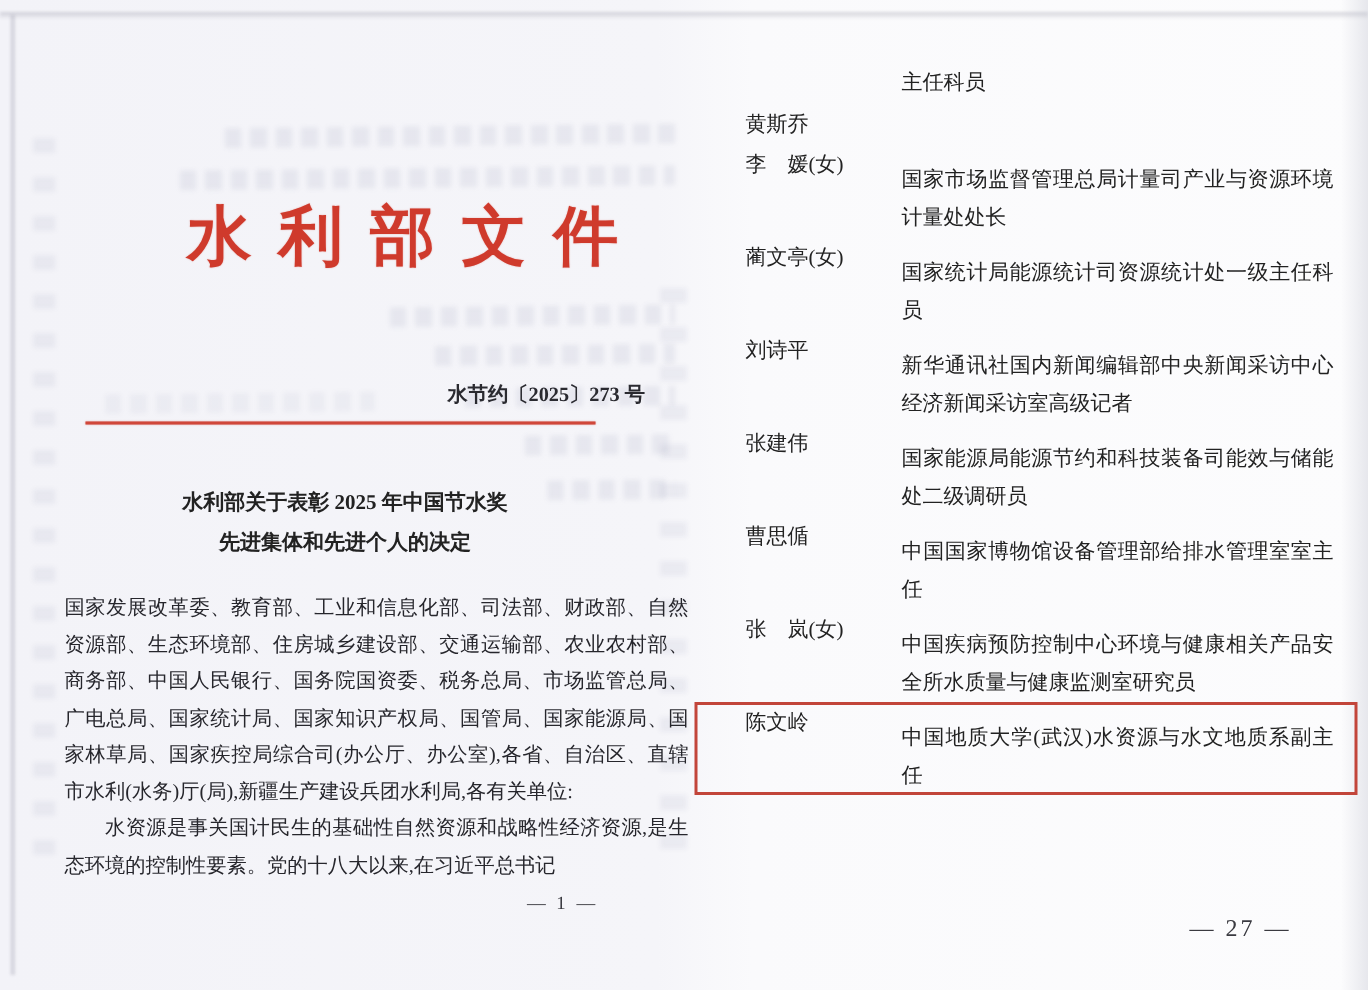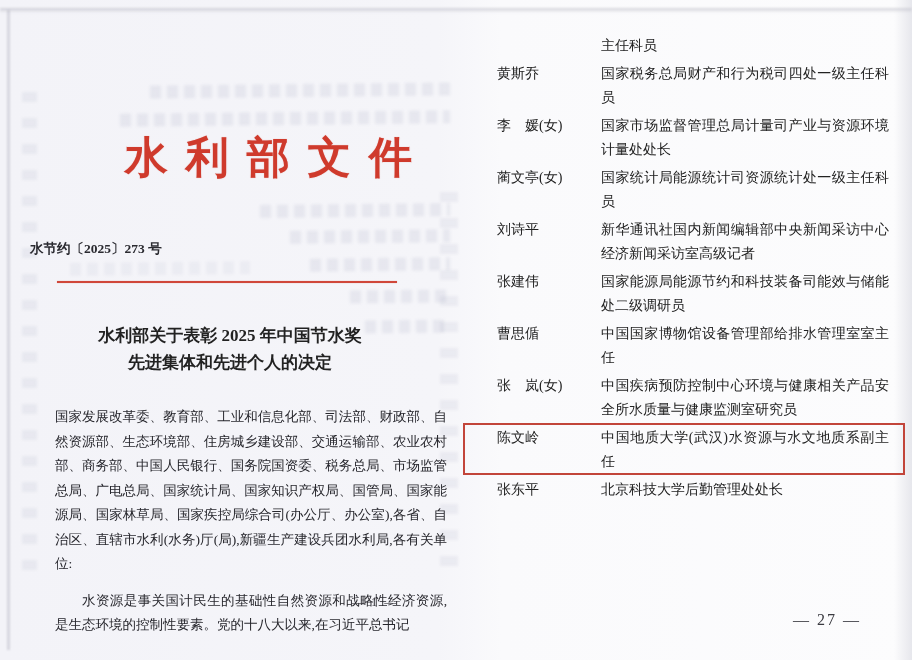--- a/index.html
+++ b/index.html
@@ -37,51 +37,51 @@
     position:absolute;opacity:.45;filter:blur(1.6px);
     background:repeating-linear-gradient(180deg,rgba(100,106,145,.18) 0 10px,rgba(100,106,145,0) 10px 26px);
   }
   .agency-header{
     position:absolute;left:20px;top:117px;width:400px;
     text-align:right;font-size:43px;font-weight:bold;
     letter-spacing:.42em;padding-left:.42em;box-sizing:border-box;
     color:#cf3a2c;text-shadow:0 0 1px rgba(207,58,44,.45);
   }
   .doc-number{
-    position:absolute;left:20px;top:228px;width:400px;text-align:left;
+    position:absolute;left:20px;top:242px;width:400px;text-align:right;
     font-size:13.5px;font-weight:bold;color:#2a2a30;
   }
   .red-rule{
     position:absolute;left:47px;top:269px;width:340px;height:2px;
     background:#d0473a;box-shadow:0 0 1px rgba(208,71,58,.6);
   }
   .doc-title{
     position:absolute;left:20px;top:310px;width:400px;text-align:center;
-    font-size:17px;font-weight:bold;color:#222;line-height:27px;
+    font-size:14px;font-weight:bold;color:#222;line-height:27px;
   }
   .doc-body{
     position:absolute;left:33px;top:381px;width:416px;
     font-size:13.5px;color:#26262c;line-height:24.5px;text-align:justify;
   }
-  .doc-body p{margin:12px;}
+  .doc-body p{margin:0;}
   .doc-body p.indent{text-indent:2em;}
   .page-num-left{
     position:absolute;left:300px;top:583px;width:130px;text-align:center;
     font-size:12.5px;color:#3a3a40;letter-spacing:2px;
   }
 
   
   .right-page{position:absolute;left:462px;top:0;width:450px;height:660px;}
   .entries{position:absolute;left:35px;top:34px;width:392px;}
   .entry{
     display:flex;align-items:flex-start;
     font-size:14px;line-height:24.5px;color:#222;margin-bottom:3px;
   }
   .entry .name{flex:0 0 104px;white-space:nowrap;}
-  .entry .pos{flex:1;text-align:justify;}
+  .entry .pos{flex:1;text-align:justify;margin-top:10px;}
   .entry.highlighted{position:relative;}
   .hl-box{
     position:absolute;left:-34px;right:-16px;top:-3px;bottom:0;
     border:2px solid #c2453a;pointer-events:none;
   }
   .page-num-right{
     position:absolute;left:300px;top:611px;width:130px;text-align:center;
     font-size:16px;color:#3a3a40;letter-spacing:2px;
   }
 </style>
@@ -129,21 +129,20 @@
     <div class="entries">
 
       <div class="entry">
         <span class="name"></span>
         <span class="pos">主任科员</span>
       </div>
 
 
       <div class="entry">
         <span class="name">黄斯乔</span>
-        <span class="pos">国家税务总局财产和行为税司四处一级主任科员</span>
       </div>
 
       <div class="entry">
         <span class="name">李　媛(女)</span>
         <span class="pos">国家市场监督管理总局计量司产业与资源环境计量处处长</span>
       </div>
 
       <div class="entry">
         <span class="name">蔺文亭(女)</span>
         <span class="pos">国家统计局能源统计司资源统计处一级主任科员</span>
@@ -169,22 +168,18 @@
         <span class="pos">中国疾病预防控制中心环境与健康相关产品安全所水质量与健康监测室研究员</span>
       </div>
 
       <div class="entry highlighted">
         <div class="hl-box"></div>
         <span class="name">陈文岭</span>
         <span class="pos">中国地质大学(武汉)水资源与水文地质系副主任</span>
       </div>
 
 
-      <div class="entry">
-        <span class="name">张东平</span>
-        <span class="pos">北京科技大学后勤管理处处长</span>
-      </div>
 
     </div>
 
     <div class="page-num-right">— 27 —</div>
   </div>
 </div>
 
 </body></html>

